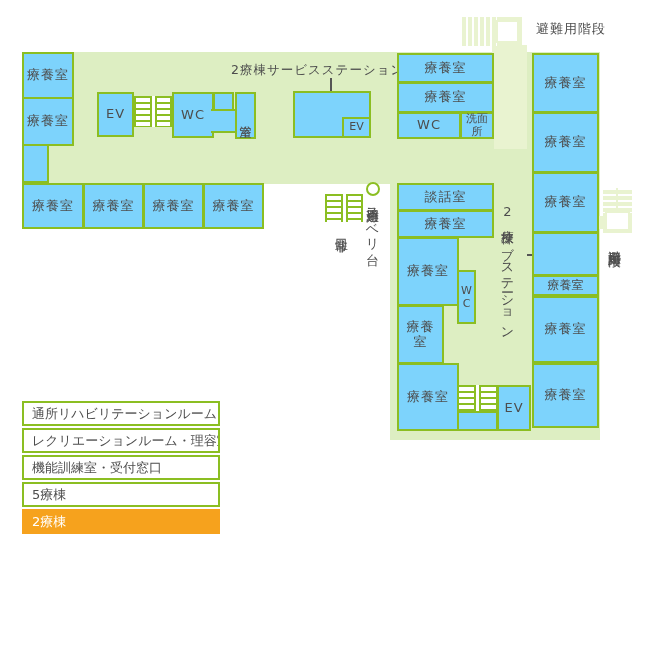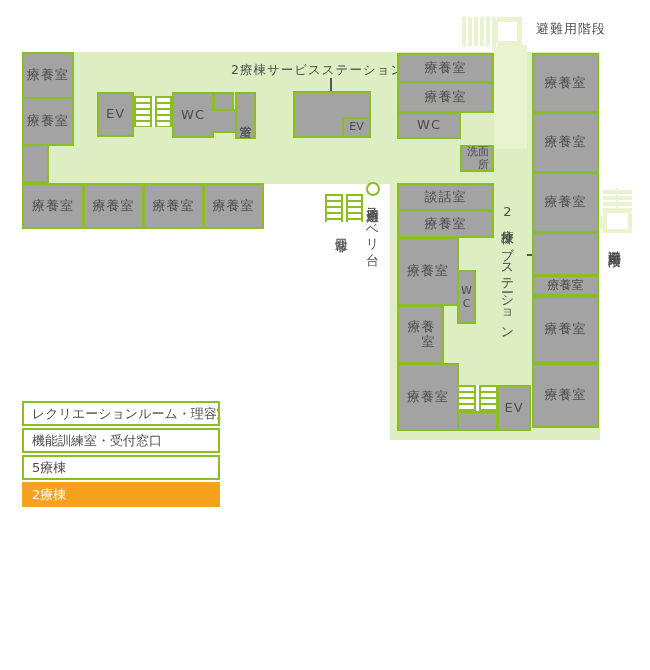--- a/index.html
+++ b/index.html
@@ -11,23 +11,23 @@
   }
   *{box-sizing:border-box;margin:0;padding:0;}
   html,body{background:#fff;}
   body{font-family:"DejaVu Sans","Liberation Sans",sans-serif;color:var(--ink);}
   #stage{position:relative;width:650px;height:670px;background:#fff;overflow:hidden;}
 
   .area{position:absolute;background:var(--fill);}
   .pale{position:absolute;background:var(--pale);}
 
   .box{
-    position:absolute;background:#a3a3a3;border:2px solid var(--green);
+    position:absolute;background:#7dd3fc;border:2px solid var(--green);
     display:flex;align-items:center;justify-content:center;
-    font-size:13px;letter-spacing:1px;line-height:1.1;text-align:right;color:var(--ink);
+    font-size:13px;letter-spacing:1px;line-height:1.1;text-align:center;color:var(--ink);
   }
   .box.small-font{font-size:11px;letter-spacing:0;}
   .box.slim{font-size:12px;letter-spacing:0;}
   .wrap2{width:2.3em;word-break:break-all;display:inline-block;}
 
   .vtext{
     position:absolute;writing-mode:vertical-rl;text-orientation:upright;
     font-size:13px;letter-spacing:1px;color:var(--ink);line-height:1;
   }
   .htext{position:absolute;font-size:13px;letter-spacing:1px;color:var(--ink);white-space:nowrap;}
@@ -107,21 +107,21 @@
     <div class="col"></div>
       <div class="col"></div>
   </div>
   <div class="circle" style="left:366px;top:182px;"></div>
   <div class="vtext" style="left:366px;top:199px;height:100px;letter-spacing:0;">避難用スベリ台</div>
   <div class="vtext" style="left:335px;top:229px;height:48px;letter-spacing:0;">非常口</div>
 
   <div class="box" style="left:397px;top:53px;width:97px;height:30px;">療養室</div>
   <div class="box" style="left:397px;top:82px;width:97px;height:31px;">療養室</div>
   <div class="box" style="left:397px;top:112px;width:64px;height:27px;">WC</div>
-  <div class="box small-font" style="left:460px;top:112px;width:34px;height:27px;margin-top:33px;">
+  <div class="box small-font" style="left:460px;top:112px;width:34px;height:27px;">
     <span class="wrap2" style="width:2.2em;">洗面所</span>
   </div>
 
   <div class="box" style="left:397px;top:183px;width:97px;height:28px;">談話室</div>
   <div class="box" style="left:397px;top:210px;width:97px;height:28px;">療養室</div>
   <div class="box" style="left:397px;top:237px;width:62px;height:69px;">療養室</div>
   <div class="box" style="left:457px;top:270px;width:19px;height:54px;">
     <span class="vtext" style="position:static;font-size:11px;letter-spacing:0;">WC</span>
   </div>
   <div class="box" style="left:397px;top:305px;width:47px;height:59px;">
@@ -141,19 +141,20 @@
 
   <div class="box" style="left:532px;top:53px;width:67px;height:60px;">療養室</div>
   <div class="box" style="left:532px;top:112px;width:67px;height:61px;">療養室</div>
   <div class="box" style="left:532px;top:172px;width:67px;height:61px;">療養室</div>
   <div class="box" style="left:532px;top:232px;width:67px;height:44px;"></div>
   <div class="box slim" style="left:532px;top:275px;width:67px;height:21px;">療養室</div>
   <div class="box" style="left:532px;top:296px;width:67px;height:67px;">療養室</div>
   <div class="box" style="left:532px;top:363px;width:67px;height:65px;">療養室</div>
 
   <div id="legend">
+    <div class="legend-item">通所リハビリテーションルーム</div>
     <div class="legend-item">レクリエーションルーム・理容室</div>
     <div class="legend-item">機能訓練室・受付窓口</div>
     <div class="legend-item">5療棟</div>
     <div class="legend-item active">2療棟</div>
   </div>
 
 </div>
 
 </body></html>

